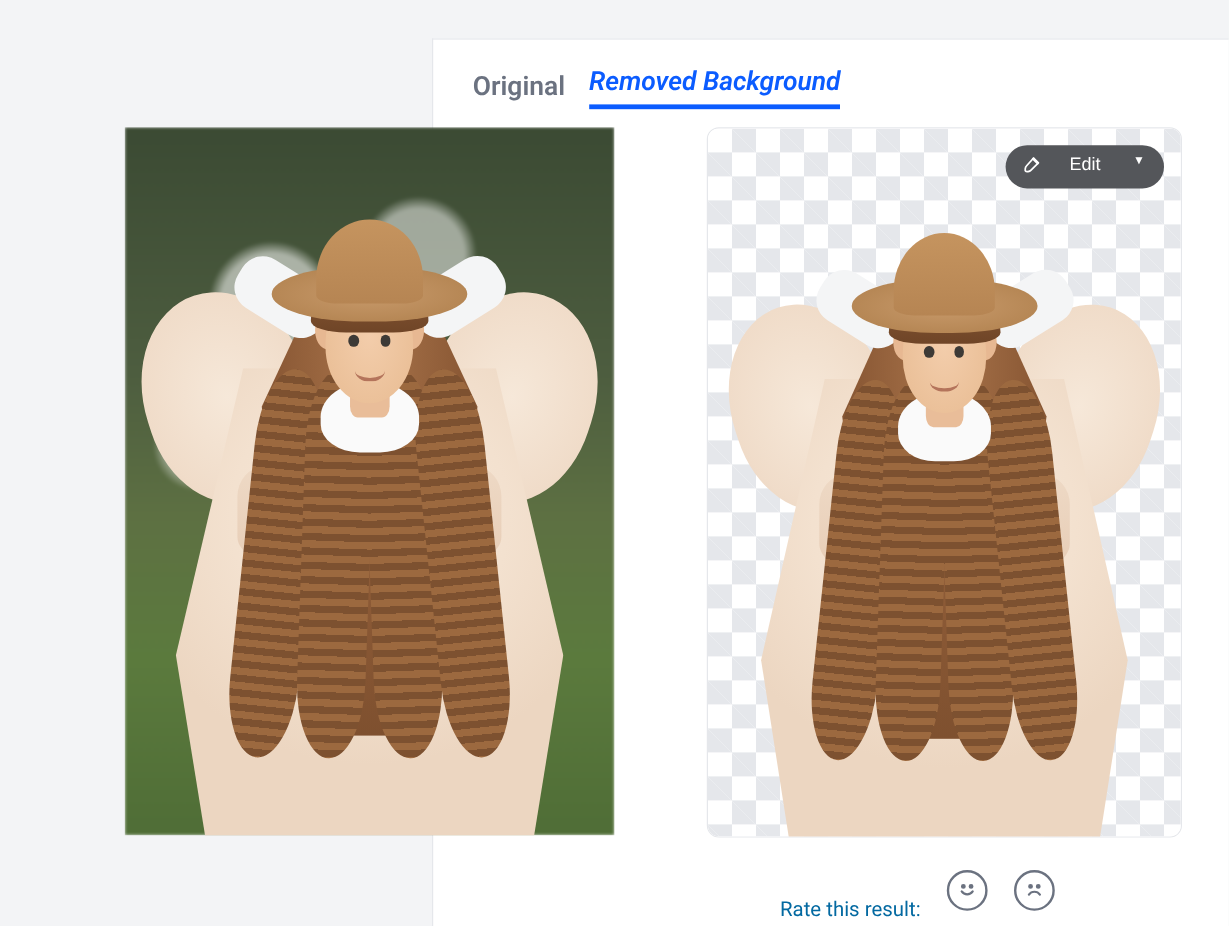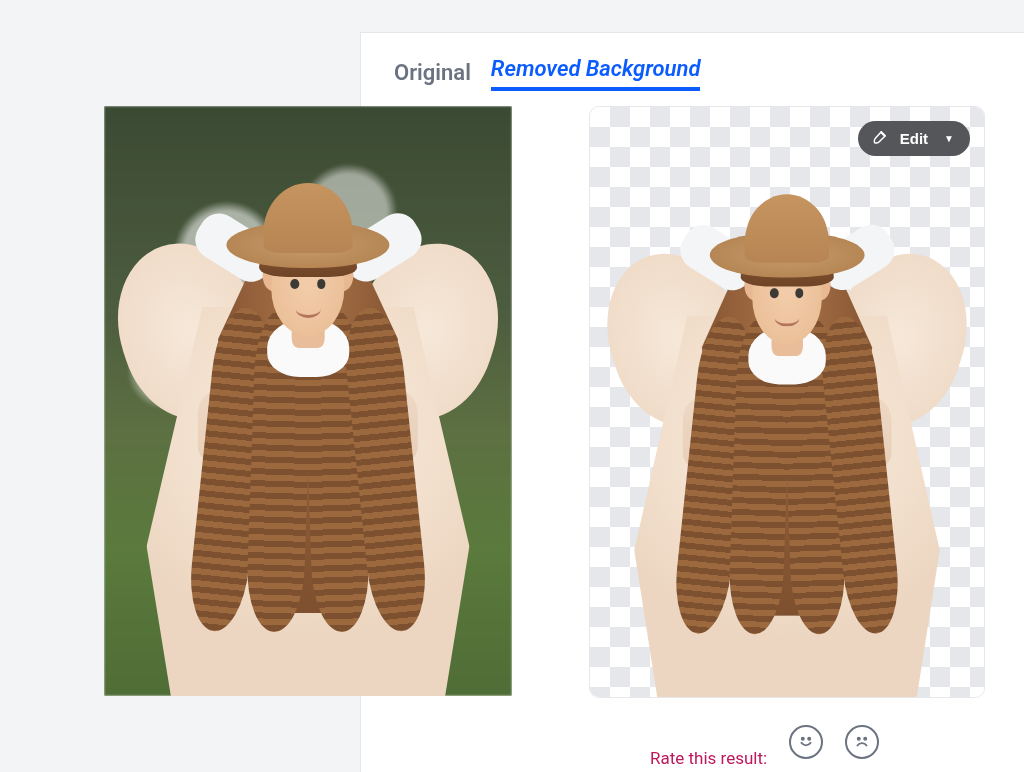--- a/index.html
+++ b/index.html
@@ -10,24 +10,24 @@
   .tab.active{color:#0b5cff;border-bottom:4px solid #0b5cff;font-style:italic;}
   .orig-img{position:absolute;left:104px;top:106px;width:408px;height:590px;overflow:hidden;}
   .result-card{position:absolute;left:589px;top:106px;width:394px;height:590px;border:1px solid #e5e7eb;border-radius:10px;overflow:hidden;}
   .checker{position:absolute;inset:0;
     background-image:
       linear-gradient(45deg,#e5e7eb 25%,transparent 25%,transparent 75%,#e5e7eb 75%,#e5e7eb),
       linear-gradient(45deg,#e5e7eb 25%,transparent 25%,transparent 75%,#e5e7eb 75%,#e5e7eb);
     background-size:40px 40px;
     background-position:0 0,20px 20px;
     background-color:#ffffff;}
-  .edit-btn{position:absolute;top:14px;right:14px;background:#54565a;color:#fff;border:none;border-radius:999px;padding:8px 16px 8px 14px;display:flex;align-items:center;gap:12px;font-size:15px;font-weight:700;cursor:pointer;}
+  .edit-btn{position:absolute;top:14px;right:14px;background:#54565a;color:#fff;border:none;border-radius:999px;padding:8px 16px 8px 14px;display:flex;align-items:flex-start;gap:23px;font-size:15px;font-weight:400;cursor:pointer;}
   .edit-btn .caret{font-size:10px;margin-left:4px;}
   .rate-row{position:absolute;left:650px;top:716px;display:flex;align-items:center;gap:22px;}
-  .rate-label{font-size:17px;color:#be185d;margin-top:32px;}
+  .rate-label{font-size:17px;color:#0369a1;margin-top:32px;}
   .face-btn{width:34px;height:34px;border-radius:50%;border:2px solid #6b7280;background:transparent;cursor:pointer;display:flex;align-items:center;justify-content:center;padding:0;}
   .face-btn svg{width:22px;height:22px;}
 
   
   .portrait{position:absolute;inset:0;}
   .bg-scene{position:absolute;inset:0;background:
      radial-gradient(circle at 30% 25%, rgba(255,255,255,0.55) 0 8%, transparent 10%),
      radial-gradient(circle at 60% 18%, rgba(255,255,255,0.5) 0 7%, transparent 9%),
      radial-gradient(circle at 80% 35%, rgba(255,255,255,0.45) 0 6%, transparent 8%),
      radial-gradient(circle at 15% 45%, rgba(255,255,255,0.4) 0 6%, transparent 8%),

